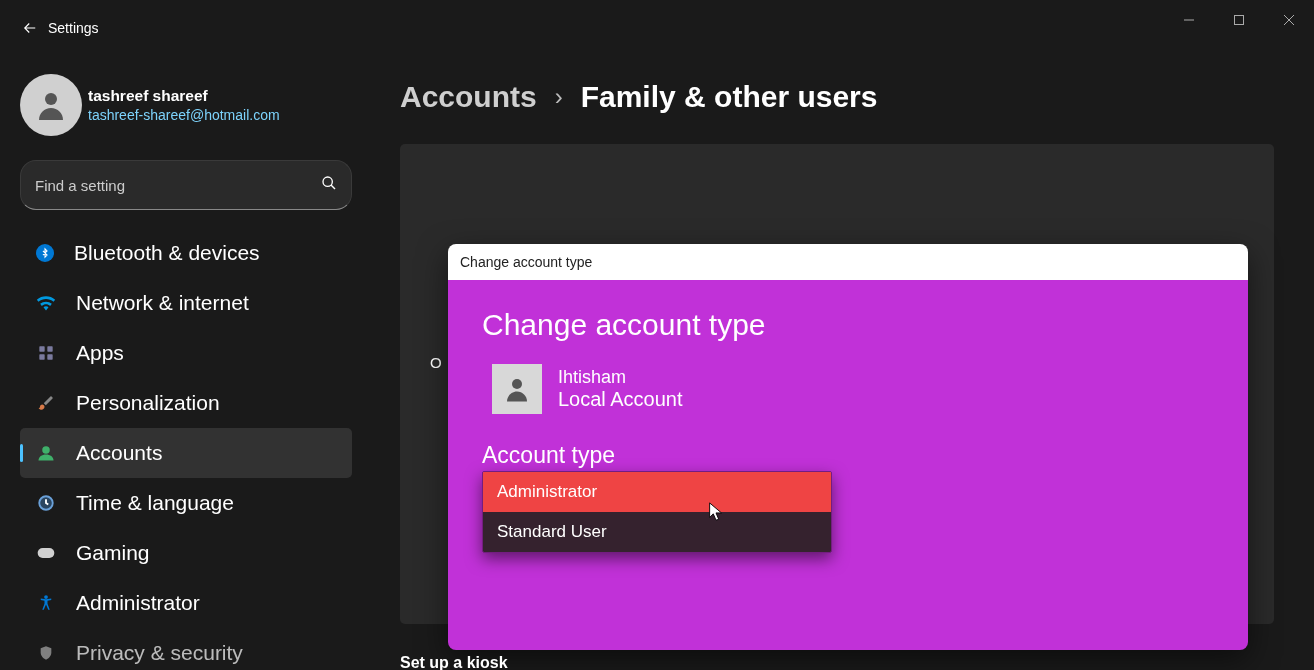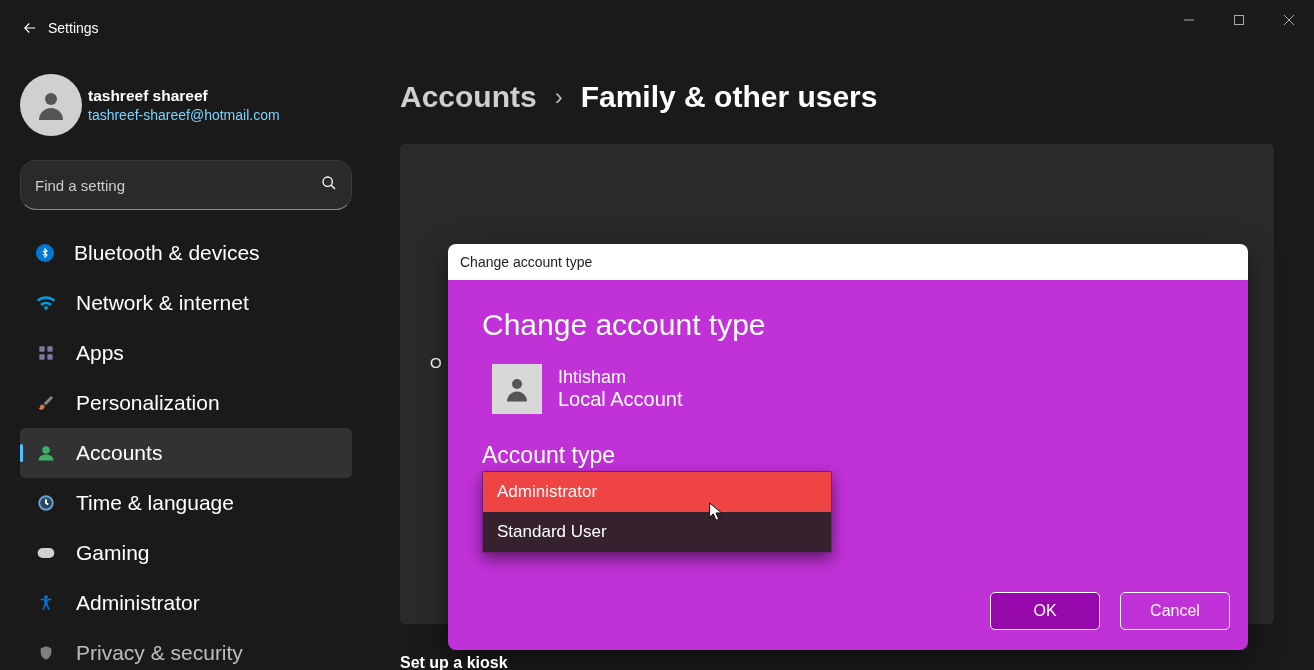--- a/index.html
+++ b/index.html
@@ -409,23 +409,19 @@
           <div class="field-label">Account type</div>
           <div class="dropdown">
             <div class="dropdown-opt opt-admin">Administrator</div>
             <div class="dropdown-opt opt-std">Standard User</div>
           </div>
           <div class="cursor">
             <svg width="16" height="20" viewBox="0 0 16 22">
                 <path d="M1 1l0 16 4-4 3 7 3-1-3-7 6 0z" fill="#fff" stroke="#000" stroke-width="1"></path>
               </svg>
           </div>
-          <div class="dialog-footer">
-            <div class="dlg-btn btn-ok">OK</div>
-            <div class="dlg-btn btn-cancel">Cancel</div>
-          </div>
         </div>
       </div>
     </div>
 
     <div class="kiosk-label">Set up a kiosk</div>
   </main>
 </div>
 
 </body></html>

